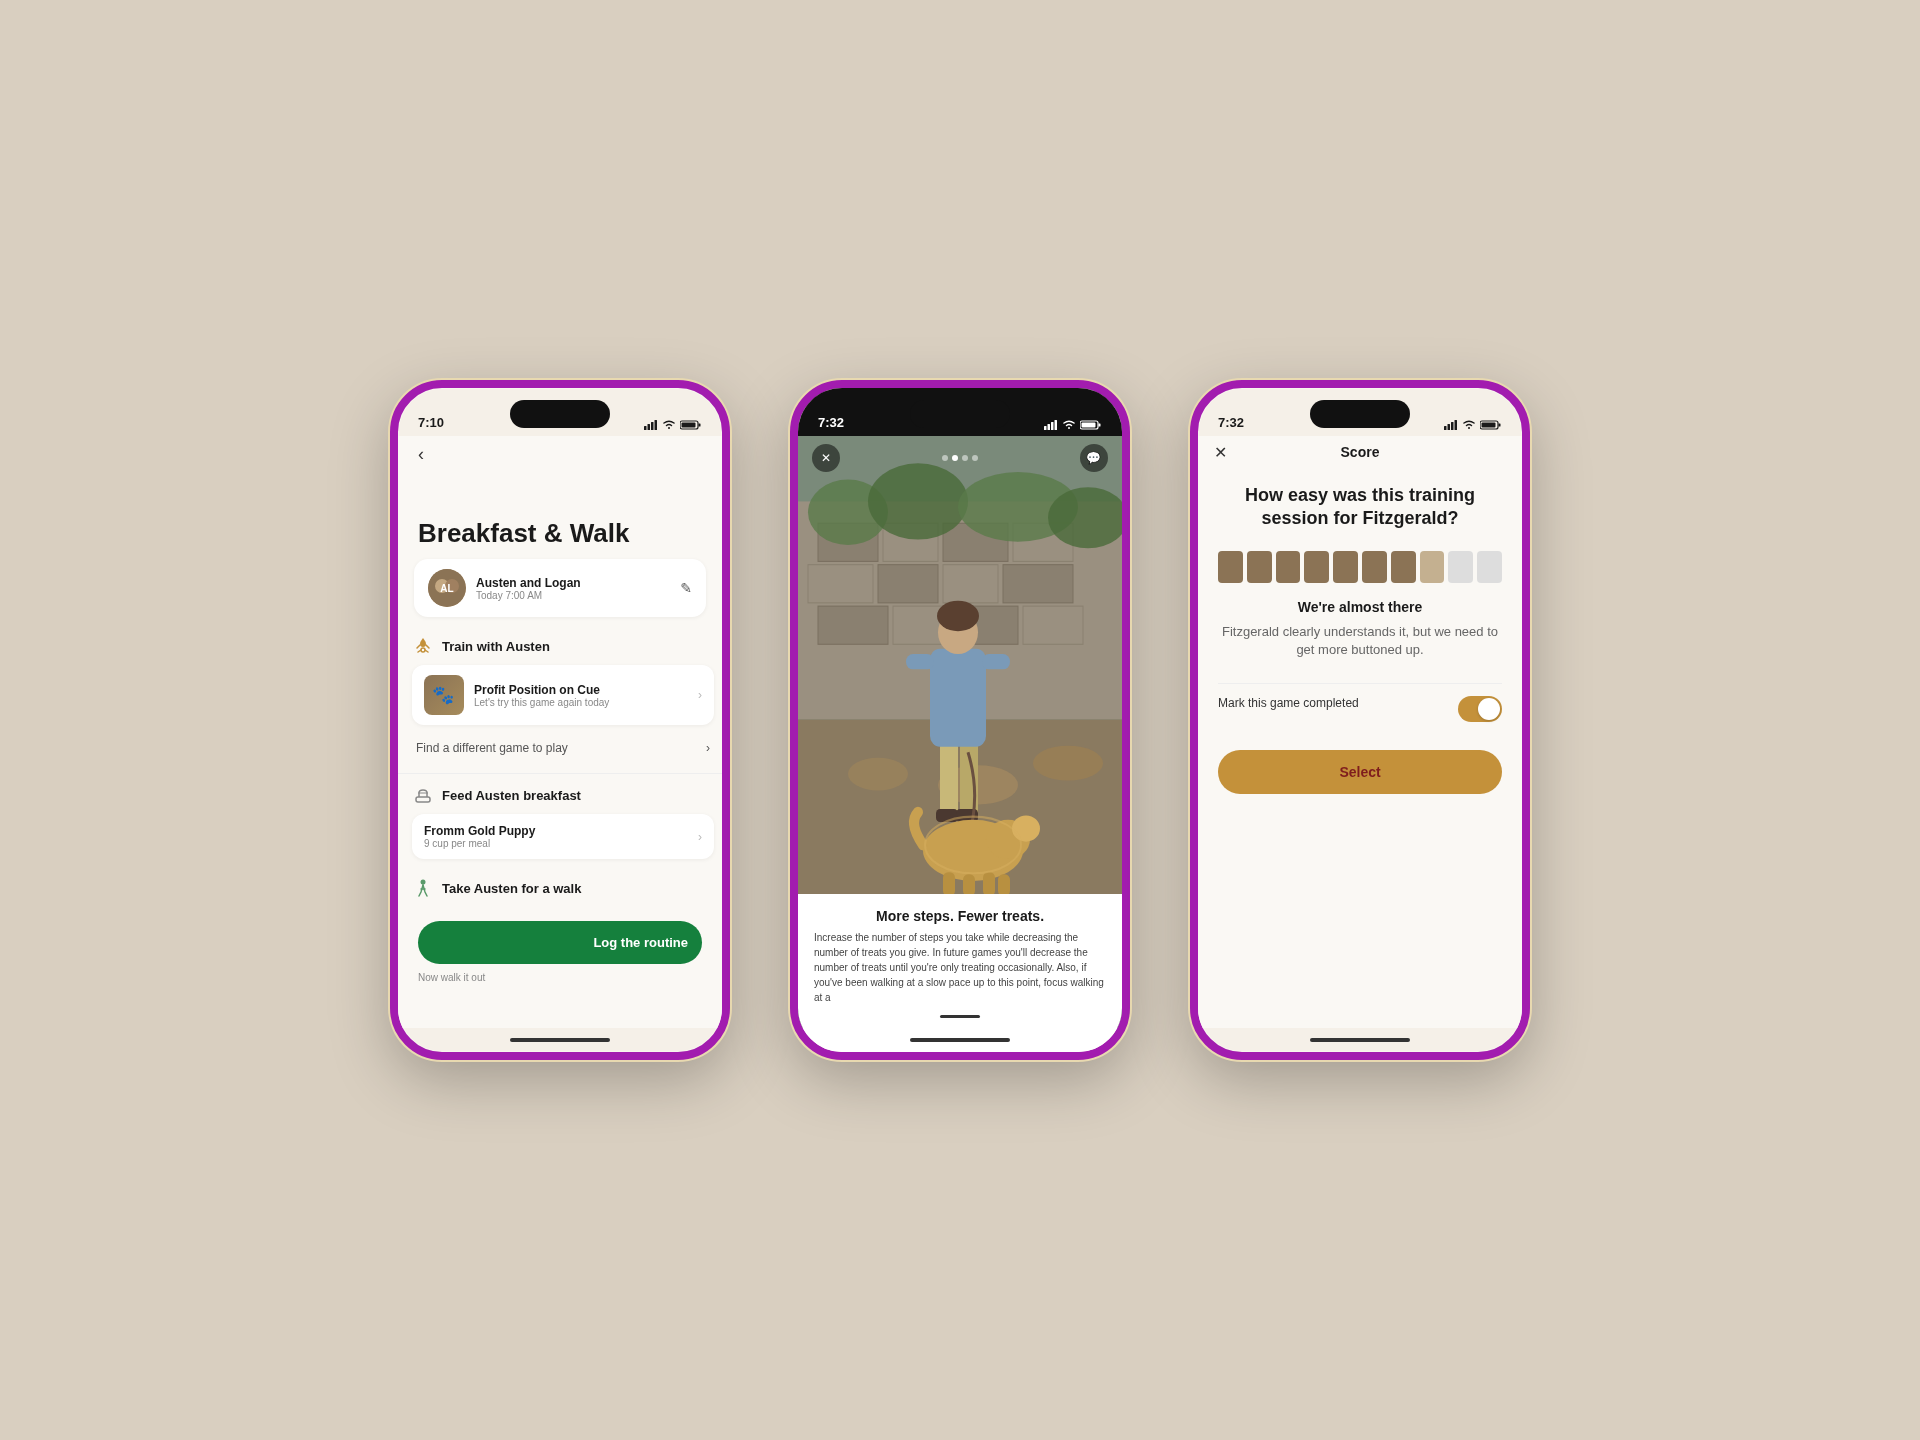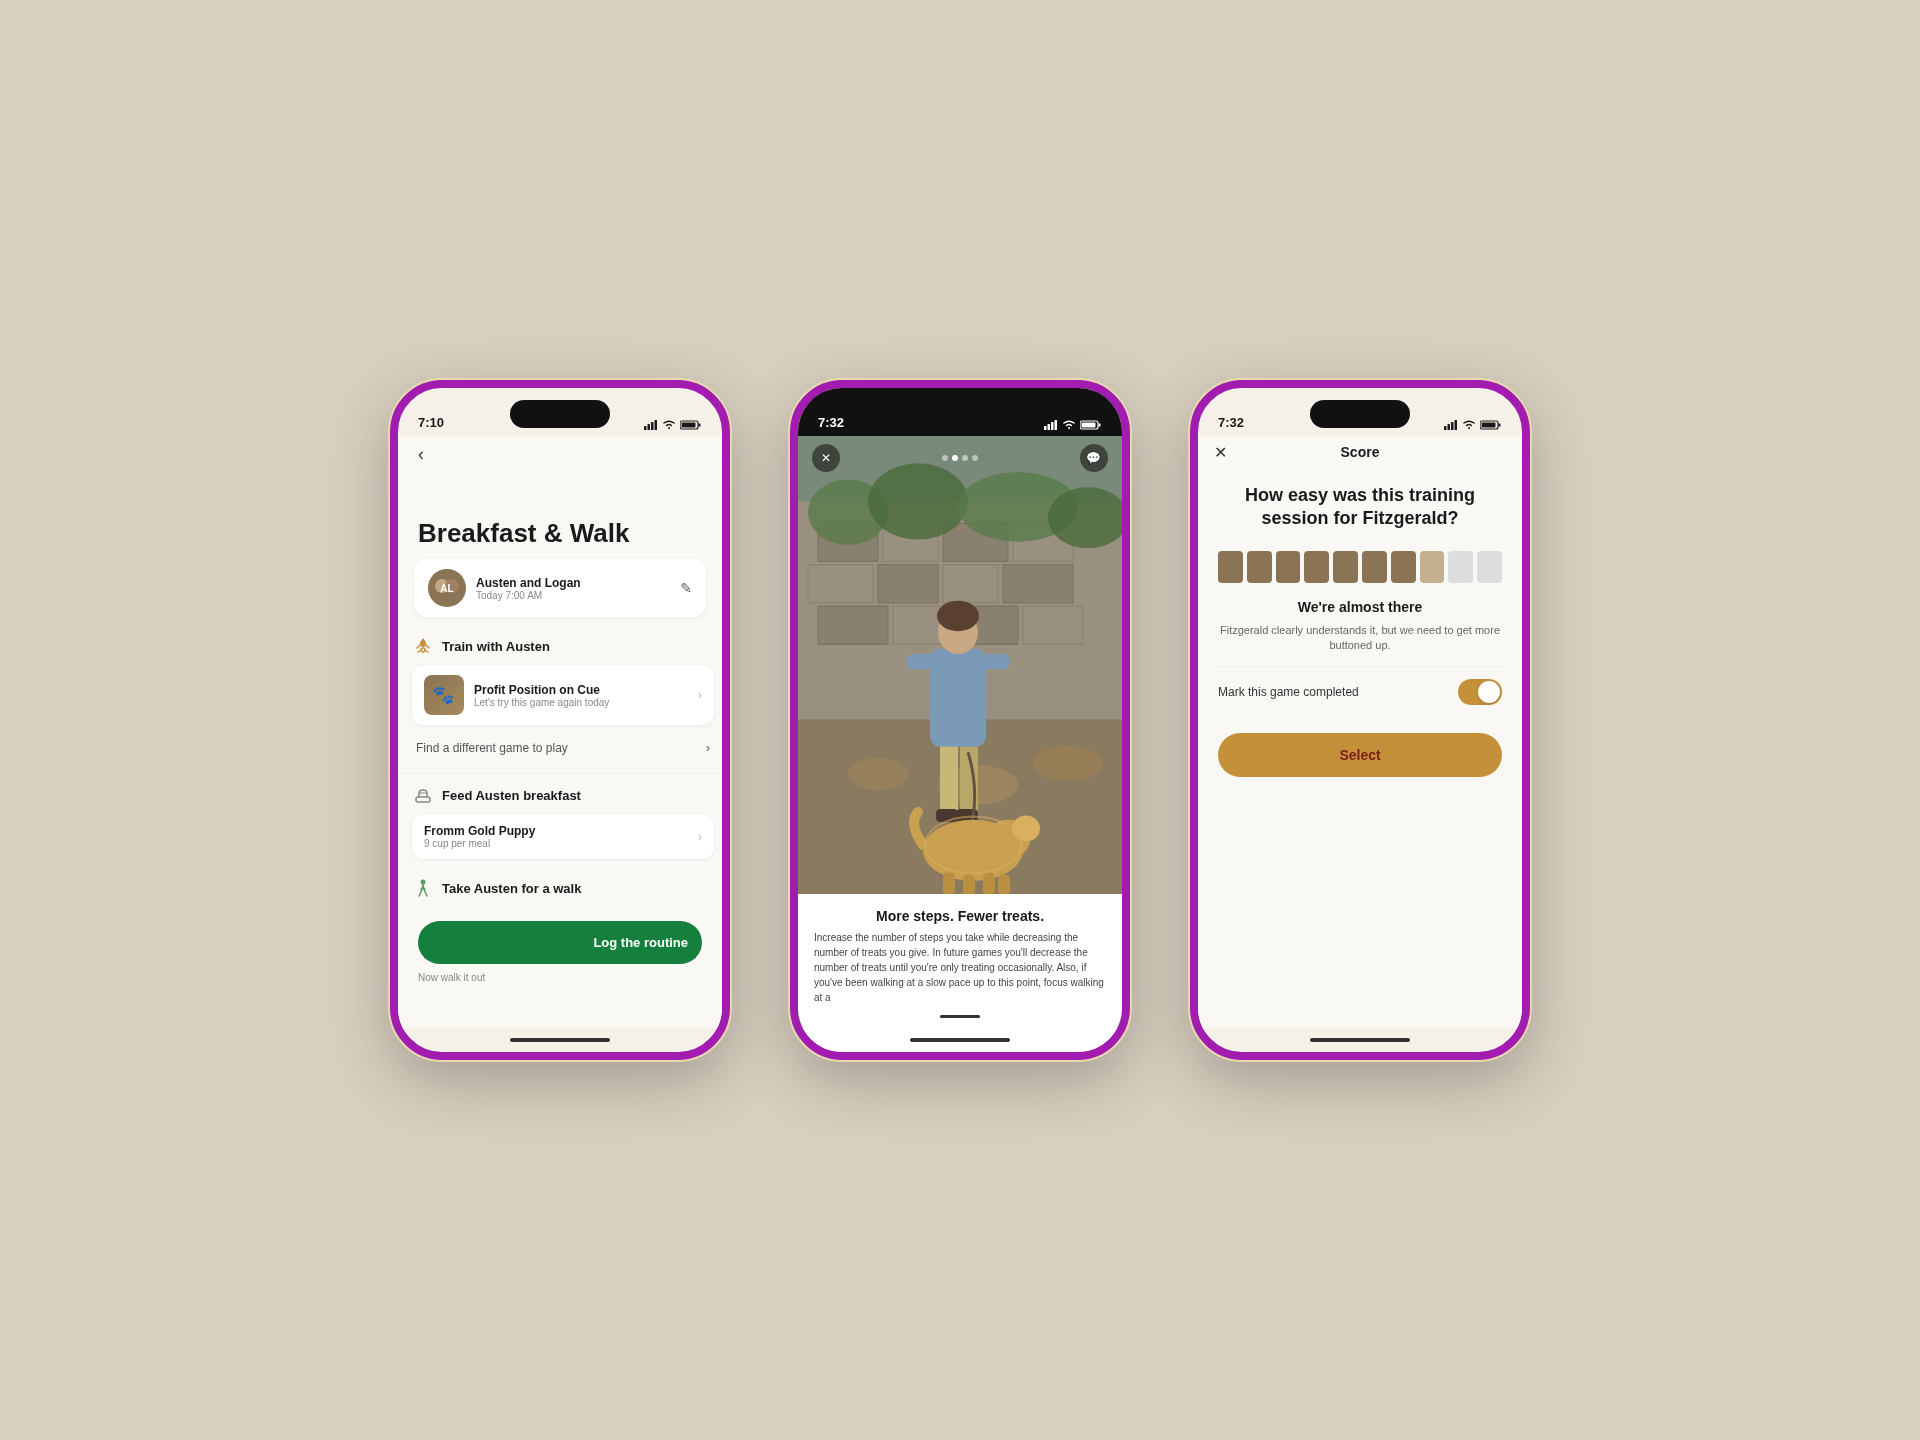--- a/index.html
+++ b/index.html
@@ -459,30 +459,29 @@
 
     .score-label {
       font-size: 14px;
       font-weight: 800;
       color: #1a1a1a;
       text-align: center;
       margin-bottom: 8px;
     }
 
     .score-sublabel {
-      font-size: 11px;
+      font-size: 13px;
       color: #666;
       text-align: center;
       line-height: 1.4;
-      margin-bottom: 12px;
+      margin-bottom: 24px;
     }
 
     .mark-complete-row {
       display: flex;
-      align-items: center;
       justify-content: space-between;
       padding: 12px 0;
       border-top: 1px solid #eee;
       margin-bottom: 16px;
     }
 
     .mark-label {
       font-size: 12px;
       color: #333;
     }

